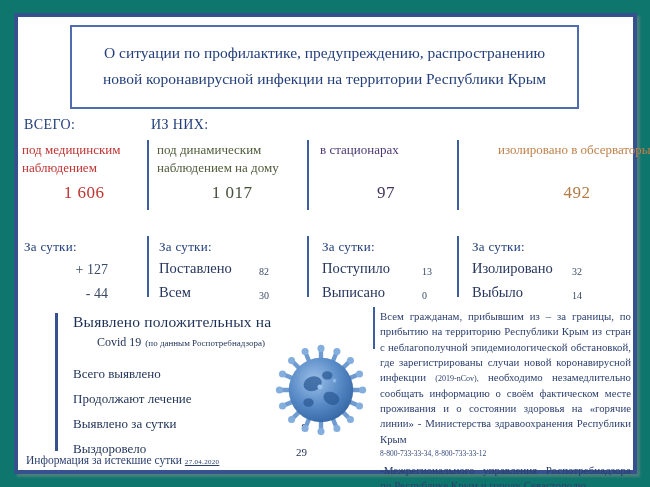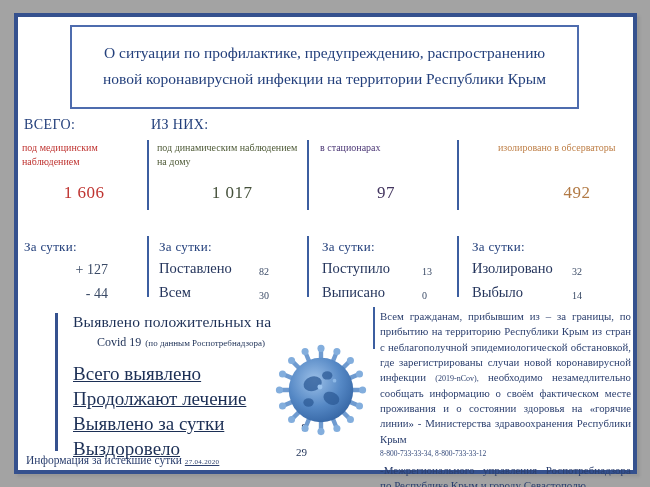--- a/index.html
+++ b/index.html
@@ -1,35 +1,35 @@
 <!DOCTYPE html>
 <html><head>
 <meta charset="utf-8">
 <style>
   html,body{margin:0;padding:0;background:#fff;}
   .canvas{
-    position:relative;width:650px;height:487px;background:#a3a3a3;overflow:hidden;
+    position:relative;width:650px;height:487px;background:#0f766e;overflow:hidden;
     font-family:"Liberation Serif","DejaVu Serif",serif;color:#2b3f6e;
   }
   .frame{
     position:absolute;left:14px;top:13px;width:615px;height:453px;
     border:4px solid #35518e;background:#ffffff;
     box-shadow:3px 3px 2px rgba(140,140,140,.45);
   }
   .title-box{
     position:absolute;left:52px;top:8px;width:505px;height:67px;
     border:2px solid #4e6cae;text-align:center;color:#24407c;
     font-size:15.5px;padding-top:13px;line-height:26px;
   }
   .top-label{position:absolute;font-size:14px;color:#24407c;letter-spacing:.4px;}
   .lbl-total{left:6px;top:100px;}
   .lbl-ofthem{left:133px;top:100px;}
 
   .stat-col{position:absolute;top:124px;}
-  .stat-label{font-size:10px;line-height:1.35;min-height:37px;font-family:Liberation Serif, serif;}
+  .stat-label{font-size:13px;line-height:1.35;min-height:37px;font-family:Liberation Serif, serif;}
   .stat-value{font-size:17px;text-align:center;margin-top:5px;letter-spacing:.5px;}
   .col1{left:4px;width:124px;}
   .col2{left:139px;width:150px;}
   .col3{left:302px;width:132px;}
   .col4{left:480px;width:158px;}
   .c-red{color:#bf3330;}
   .c-olive{color:#4f5b38;}
   .c-olive-v{color:#44503a;}
   .c-purple{color:#4b3775;}
   .c-purple-v{color:#43355f;}
@@ -55,21 +55,21 @@
   .positive-box{
     position:absolute;left:37px;top:296px;width:252px;height:138px;
     border-left:3px solid #35518e;padding-left:15px;box-sizing:border-box;color:#1c2f55;
   }
   .pos-title{font-size:15.5px;letter-spacing:.2px;}
   .pos-sub{margin-top:1px;margin-left:24px;}
   .pos-covid{font-size:12px;}
   .pos-src{font-size:9px;}
   .pos-rows{margin-top:13px;}
   .pos-row{display:flex;line-height:22px;}
-  .pos-name{font-size:19px;flex:1;text-decoration:underline;}
+  .pos-name{font-size:13px;flex:1;}
   .pos-val{font-size:11px;width:34px;text-align:right;padding-top:3px;}
 
   .virus{position:absolute;left:251px;top:321px;width:104px;height:104px;}
 
   .notice-div{left:355px;top:290px;height:42px;}
   .notice{position:absolute;left:362px;top:292px;width:251px;color:#2b3f6e;}
   .n-p{font-size:10.8px;line-height:1.42;text-align:justify;}
   .n-small{font-size:8px;}
   .n-phones{font-size:7.5px;margin-top:2px;color:#33497a;}
   .n-p2{font-size:11px;line-height:1.4;text-align:justify;margin-top:5px;}

